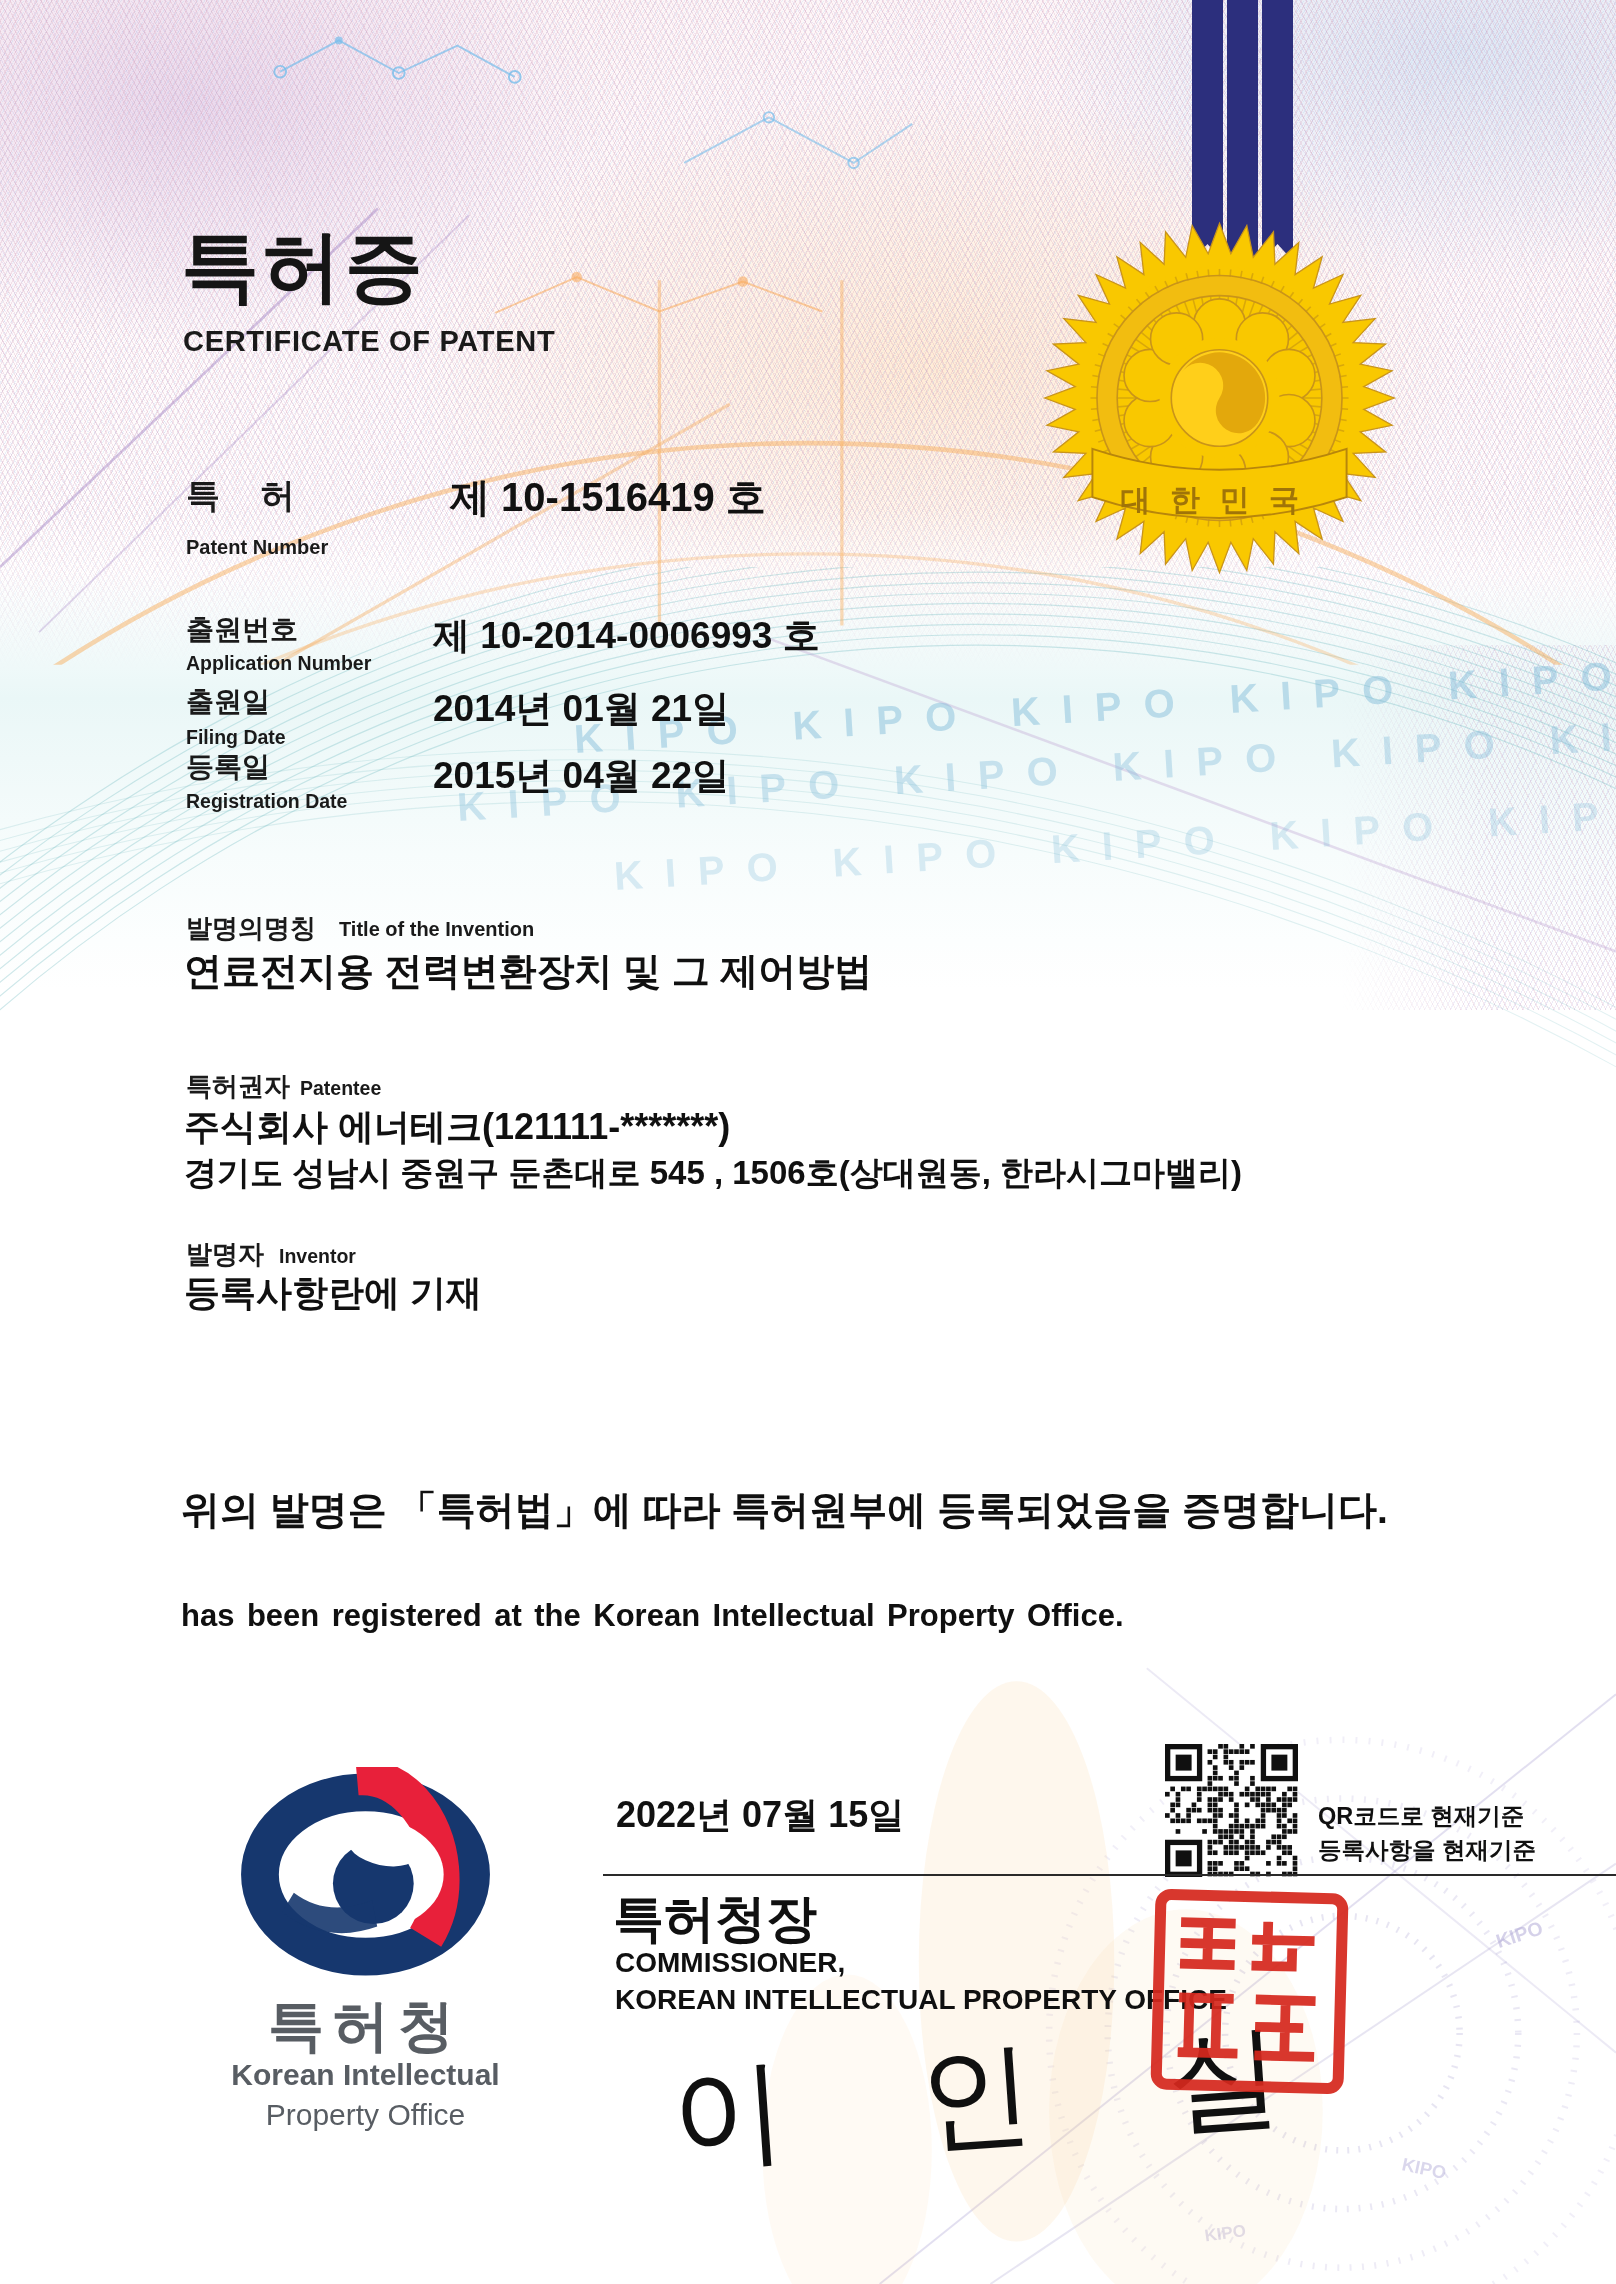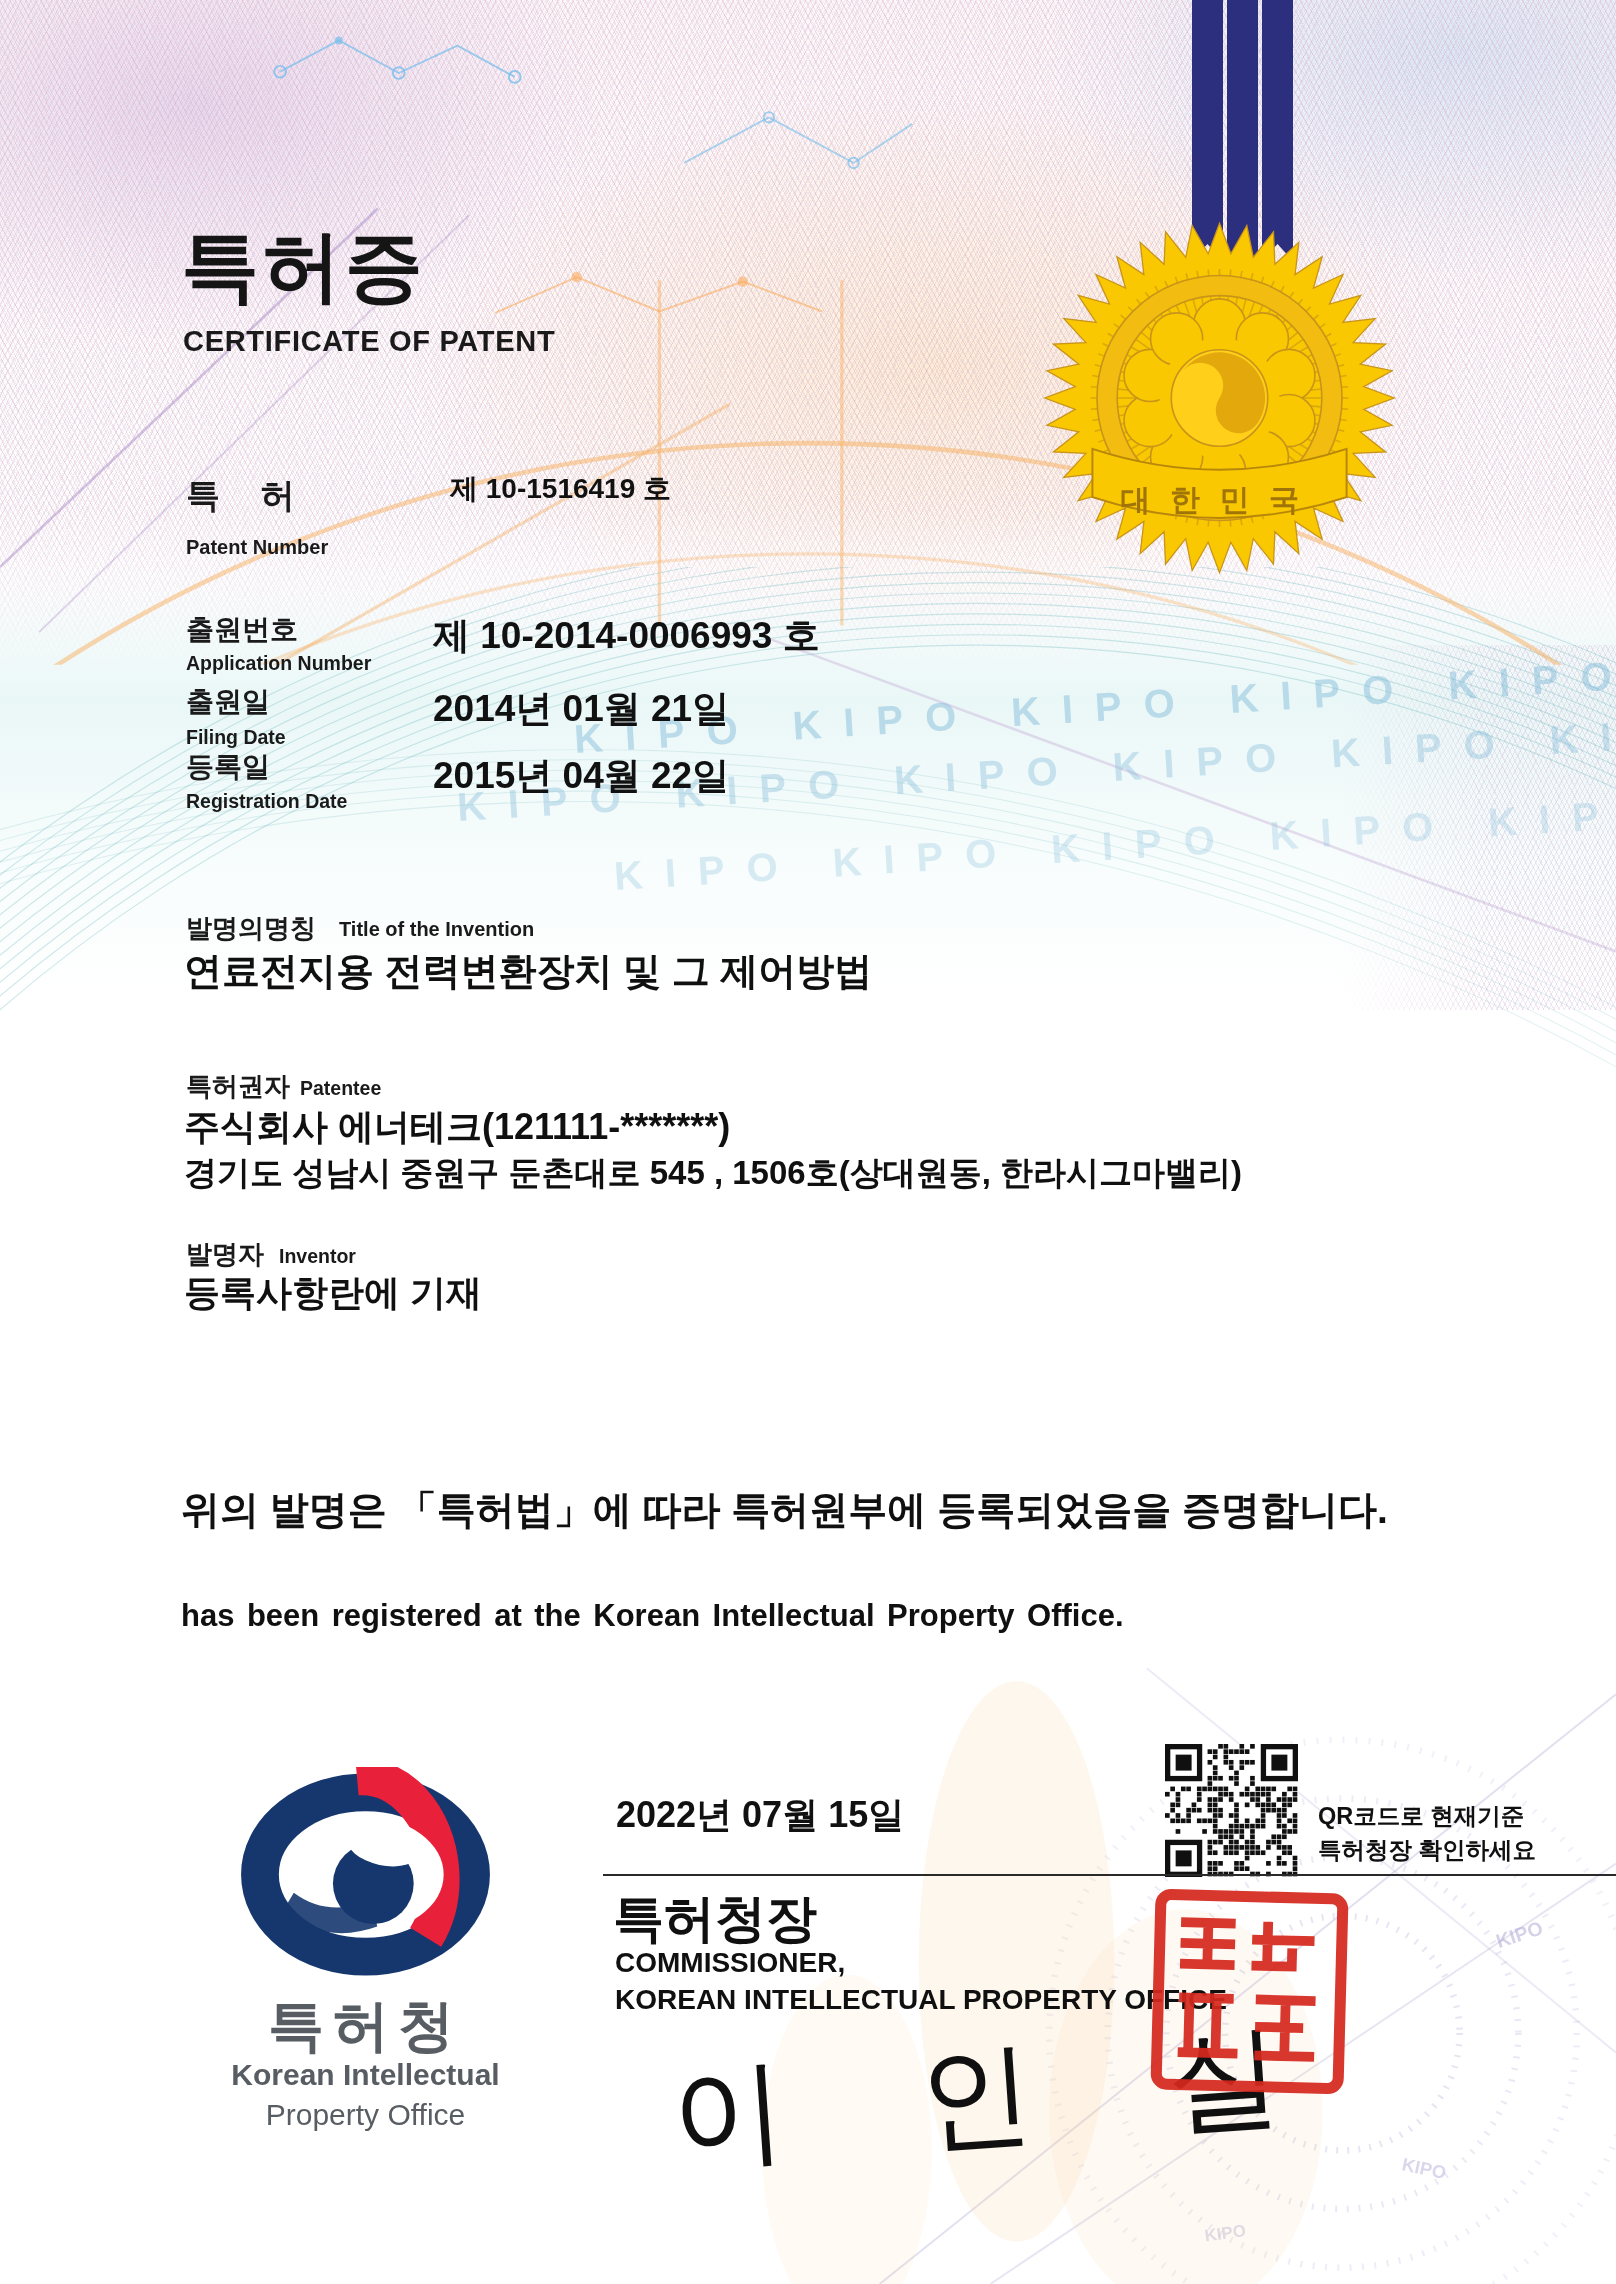--- a/index.html
+++ b/index.html
@@ -254,21 +254,21 @@
       <path d="M -195,78 Q 0,142 195,78 L 195,152 Q 0,216 -195,152 Z" fill="#f9c800" stroke="#b8860b" stroke-width="3"></path>
       <text x="0" y="172" text-anchor="middle" font-size="46" font-weight="700" fill="#a07408" letter-spacing="30">대한민국</text>
     </g>
   </svg>
 
   <div class="abs t-ko-big" style="left:181px;top:215px;font-size:78px;letter-spacing:3.9px;">특허증</div>
   <div class="abs lbl-en" style="left:183px;top:325px;font-size:29px;letter-spacing:0.7px;">CERTIFICATE  OF  PATENT</div>
 
   <div class="abs lbl" style="left:186px;top:473px;font-size:34px;letter-spacing:15.6px;">특 허</div>
   <div class="abs lbl-en" style="left:186px;top:536px;font-size:20px;">Patent  Number</div>
-  <div class="abs val" style="left:450px;top:470px;font-size:28px;">제 10-1516419 호</div>
+  <div class="abs val" style="left:450px;top:470px;font-size:40px;">제 10-1516419 호</div>
 
   <div class="abs lbl" style="left:186px;top:611px;font-size:28px;">출원번호</div>
   <div class="abs lbl-en" style="left:186px;top:652px;font-size:19.5px;">Application  Number</div>
   <div class="abs val" style="left:433px;top:611px;font-size:37px;">제 10-2014-0006993 호</div>
 
   <div class="abs lbl" style="left:186px;top:683px;font-size:28px;">출원일</div>
   <div class="abs lbl-en" style="left:186px;top:726px;font-size:19.5px;">Filing  Date</div>
   <div class="abs val" style="left:433px;top:684px;font-size:37px;">2014년 01월 21일</div>
 
   <div class="abs lbl" style="left:186px;top:748px;font-size:28px;">등록일</div>
@@ -536,21 +536,21 @@
         <rect x="16" y="16" width="24" height="24"></rect>
       <rect x="144" y="0" width="56" height="56"></rect>
         <rect x="152" y="8" width="40" height="40" fill="#fff"></rect>
         <rect x="160" y="16" width="24" height="24"></rect>
       <rect x="0" y="144" width="56" height="56"></rect>
         <rect x="8" y="152" width="40" height="40" fill="#fff"></rect>
         <rect x="16" y="160" width="24" height="24"></rect>
     </g>
   </svg>
   <div class="abs stmt" style="left:1318px;top:1800px;font-size:23.5px;font-weight:700;">QR코드로 현재기준</div>
-  <div class="abs stmt" style="left:1318px;top:1834px;font-size:23.5px;font-weight:700;">특허청장 확인하세요</div>
+  <div class="abs stmt" style="left:1318px;top:1834px;font-size:23.5px;font-weight:700;">등록사항을 현재기준</div>
 
   <div class="abs divider" style="left:603px;top:1874px;width:1013px;"></div>
 
   <div class="abs stmt" style="left:613px;top:1885px;font-size:51px;">특허청장</div>
   <div class="abs stmt" style="left:615px;top:1947px;font-size:28px;font-weight:700;">COMMISSIONER,</div>
   <div class="abs stmt" style="left:615px;top:1984px;font-size:28px;font-weight:700;">KOREAN  INTELLECTUAL  PROPERTY  OFFICE</div>
 
   <div class="abs sig" style="left:671px;top:2020px;">이 인 실</div>
 
   <svg class="abs" style="left:1152px;top:1890px;transform:rotate(1.5deg);" width="195" height="203" viewBox="0 0 300 312">

